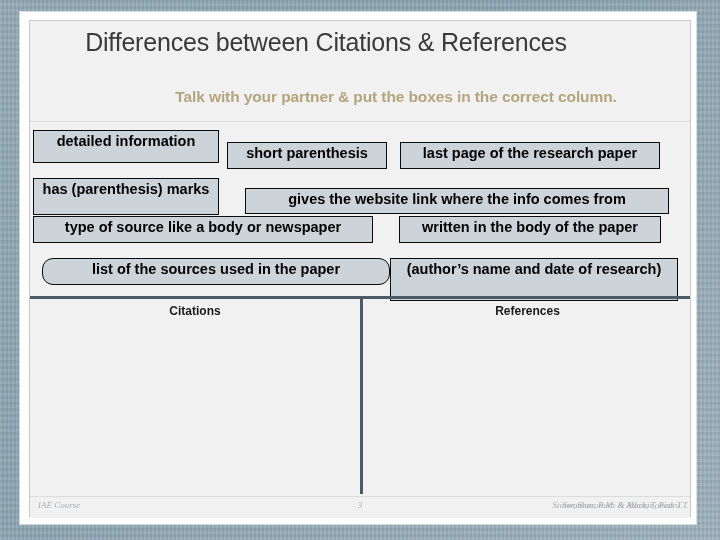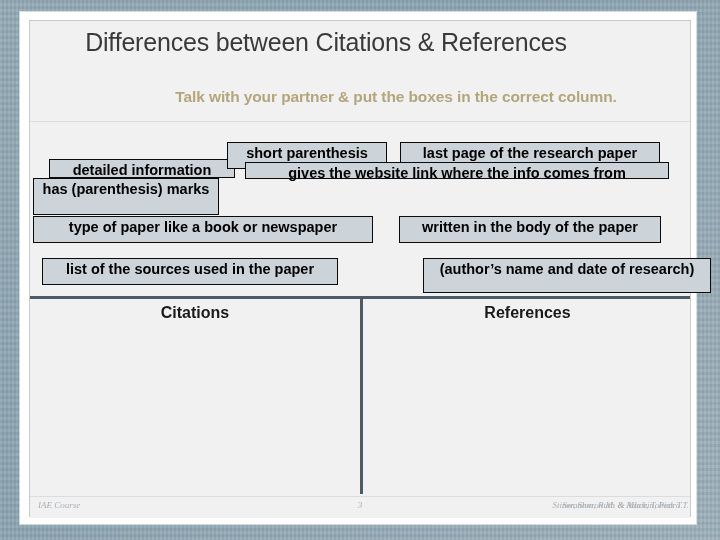--- a/index.html
+++ b/index.html
@@ -77,21 +77,21 @@
 
   
   .rule-h{
     position:absolute;height:3px;background:#4c5b66;
   }
   .rule-v{
     position:absolute;width:3px;background:#4c5b66;
   }
   .col-head{
     position:absolute;
-    font-size:16px;font-weight:bold;color:#1a1a1a;
+    font-size:12px;font-weight:bold;color:#1a1a1a;
     text-align:center;
   }
 
   
   #footer{
     position:absolute;left:30px;top:496px;width:660px;height:21px;
     background:#f1f1f1;
     border-top:1px solid #dcdcdc;
   }
   .foot-txt{
@@ -115,37 +115,37 @@
 
 <div id="slide"></div>
 
 <div id="title-block">
   <div id="page-title">Differences between Citations &amp; References</div>
   <div id="subtitle">Talk with your partner &amp; put the boxes in the correct column.</div>
 </div>
 
 <div id="body-area">
 
-  <div class="ans-box" style="left:3px;top:35px;width:186px;height:19px;margin-left:16px;">detailed information</div>
+  <div class="ans-box" style="left:3px;top:6px;width:186px;height:33px;">detailed information</div>
 
   <div class="ans-box" style="left:197px;top:18px;width:160px;height:27px;">short parenthesis</div>
 
   <div class="ans-box nowrap" style="left:370px;top:18px;width:260px;height:27px;">last page of the research paper</div>
 
   <div class="ans-box" style="left:3px;top:54px;width:186px;height:37px;">has (parenthesis) marks</div>
 
-  <div class="ans-box" style="left:215px;top:38px;width:424px;height:17px;">gives the website link where the info comes from</div>
+  <div class="ans-box" style="left:215px;top:64px;width:424px;height:26px;">gives the website link where the info comes from</div>
 
-  <div class="ans-box nowrap" style="left:3px;top:92px;width:340px;height:27px;">type of paper like a book or newspaper</div>
+  <div class="ans-box nowrap" style="left:3px;top:92px;width:340px;height:27px;">type of source like a body or newspaper</div>
 
   <div class="ans-box nowrap" style="left:369px;top:92px;width:262px;height:27px;">written in the body of the paper</div>
 
-  <div class="ans-box" style="left:12px;top:134px;width:296px;height:27px;">list of the sources used in the paper</div>
+  <div class="ans-box" style="left:12px;top:134px;width:348px;height:27px;border-radius:11px;">list of the sources used in the paper</div>
 
-  <div class="ans-box nowrap" style="left:360px;top:134px;width:288px;height:35px;margin-left:33px;">(author’s name and date of research)</div>
+  <div class="ans-box nowrap" style="left:360px;top:134px;width:288px;height:43px;">(author’s name and date of research)</div>
 
   <div class="rule-h" style="left:0px;top:172px;width:330px;"></div>
   <div class="rule-h" style="left:333px;top:172px;width:327px;"></div>
   <div class="rule-v" style="left:330px;top:172px;height:198px;"></div>
 
   <div class="col-head" style="left:0px;top:180px;width:330px;">Citations</div>
   <div class="col-head" style="left:333px;top:180px;width:329px;">References</div>
 </div>
 
 <div id="footer">

